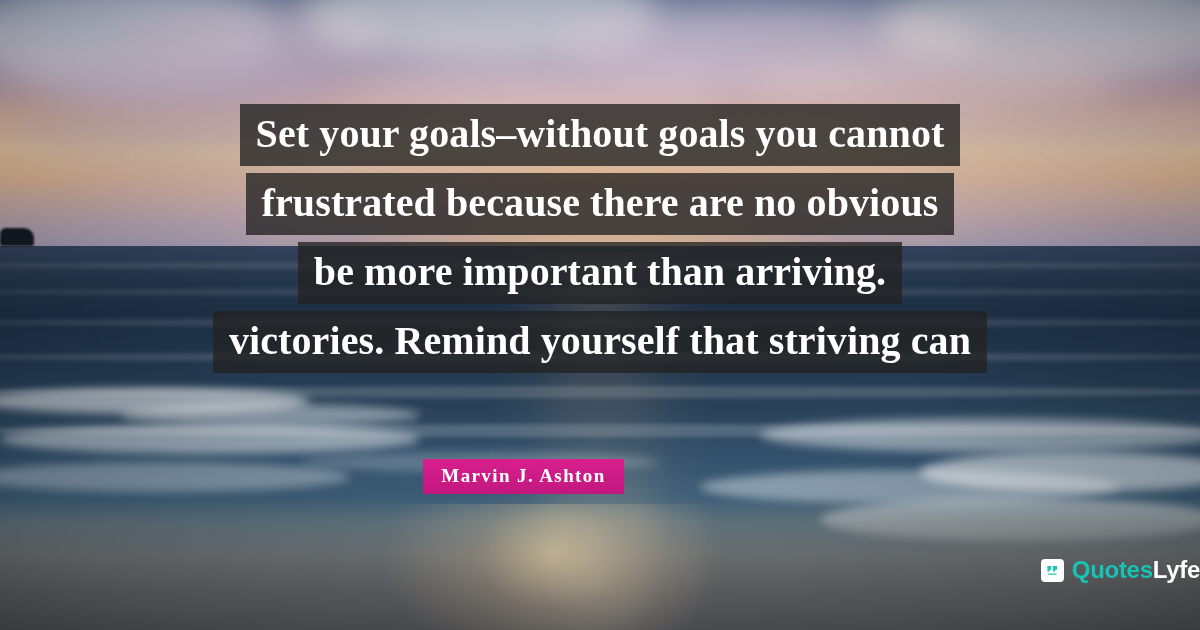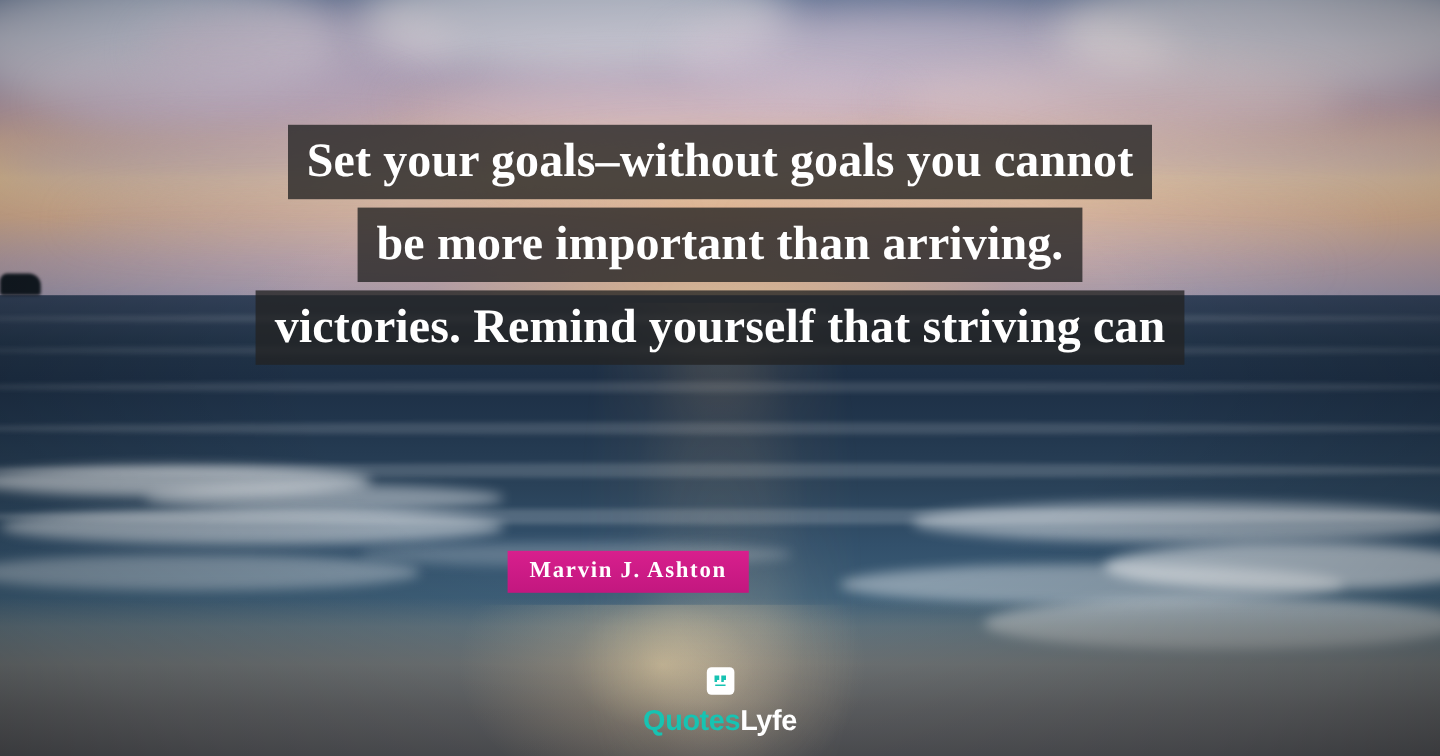--- a/index.html
+++ b/index.html
@@ -154,21 +154,20 @@
   
   #brand {
     position: absolute;
     left: 0;
     top: 556px;
     width: 1200px;
     display: flex;
     align-items: center;
     justify-content: flex-end;
     gap: 8px;
-    flex-direction: column;
   }
   #brand-logo {
     width: 23px;
     height: 23px;
     background: #ffffff;
     border-radius: 4px;
     display: flex;
     align-items: center;
     justify-content: center;
   }
@@ -234,20 +233,21 @@
     <div class="foam" style="left:820px; top:498px; width:400px; height:44px; background:rgba(255,255,255,0.50);"></div>
   </div>
 
   <div class="bg-layer beach"></div>
   <div class="bg-layer wetsand-shine"></div>
   <div class="bg-layer sun-reflection"></div>
   <div class="bg-layer vignette"></div>
 
   <div id="quote">
     <span class="qline-wrap"><span class="qline">Set your goals–without goals you cannot</span></span>
+    <span class="qline-wrap"><span class="qline">frustrated because there are no obvious</span></span>
     <span class="qline-wrap"><span class="qline">be more important than arriving.</span></span>
     <span class="qline-wrap"><span class="qline">victories. Remind yourself that striving can</span></span>
   </div>
 
   <div id="author-wrap">
     <span id="author">Marvin J. Ashton</span>
   </div>
 
   <div id="brand">
     <span id="brand-logo">

